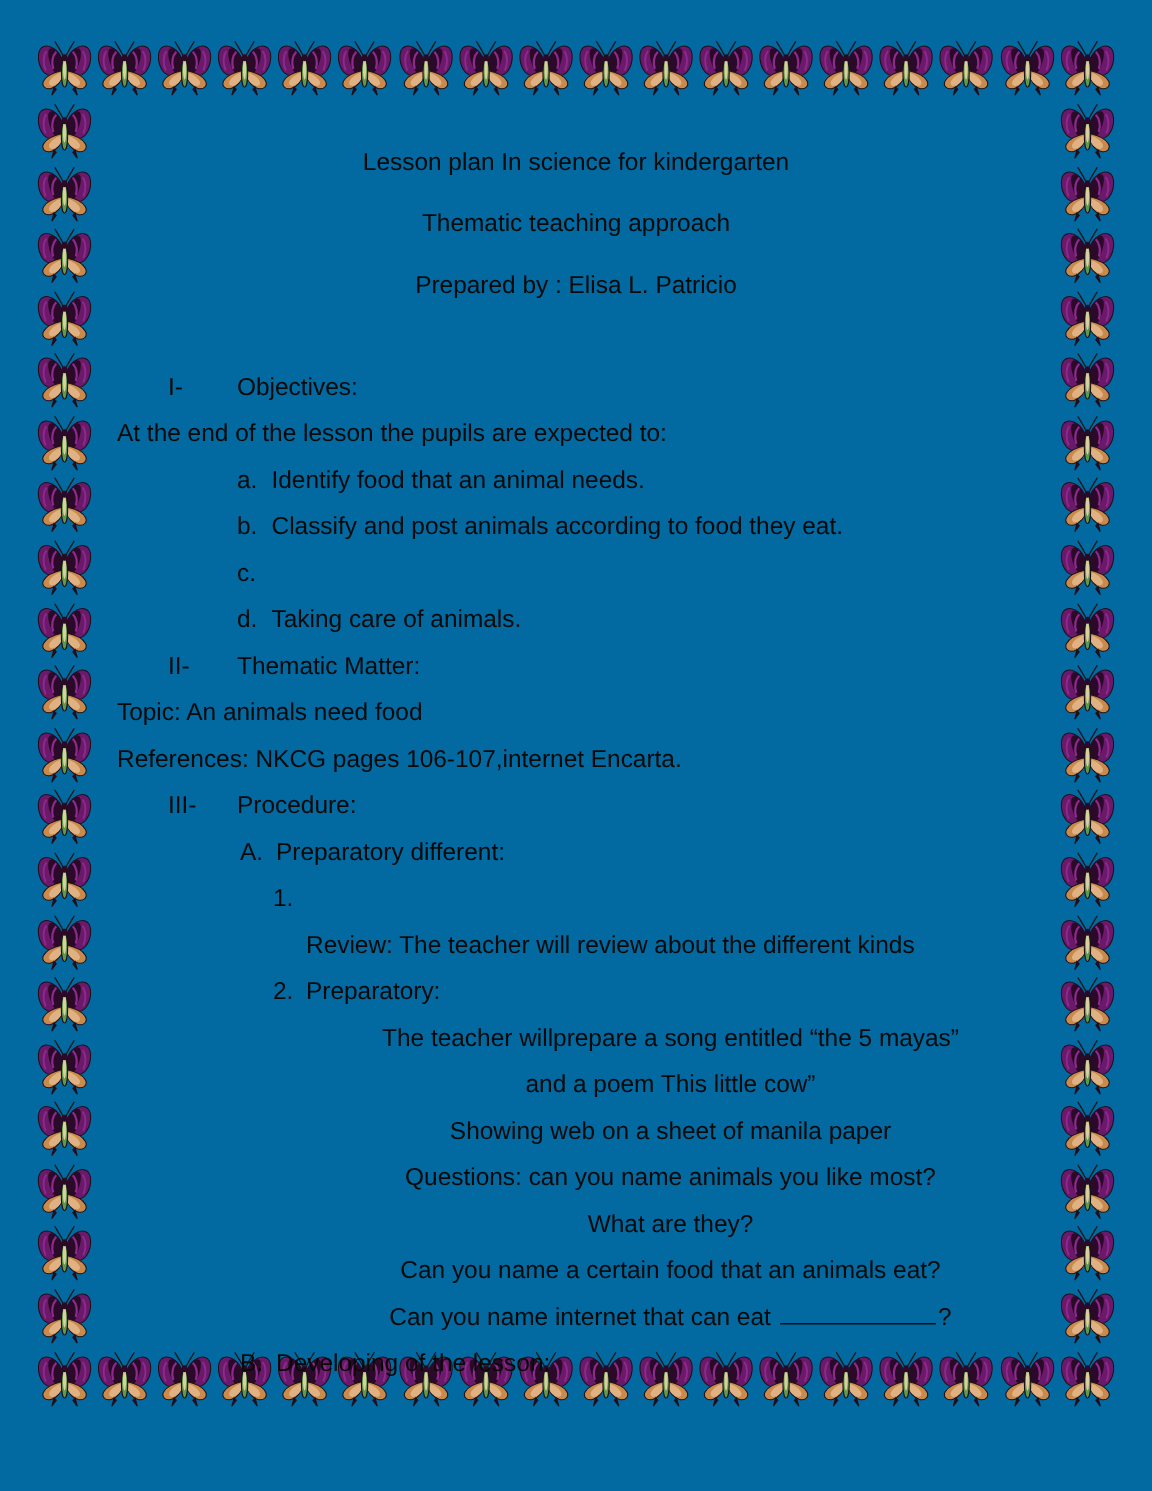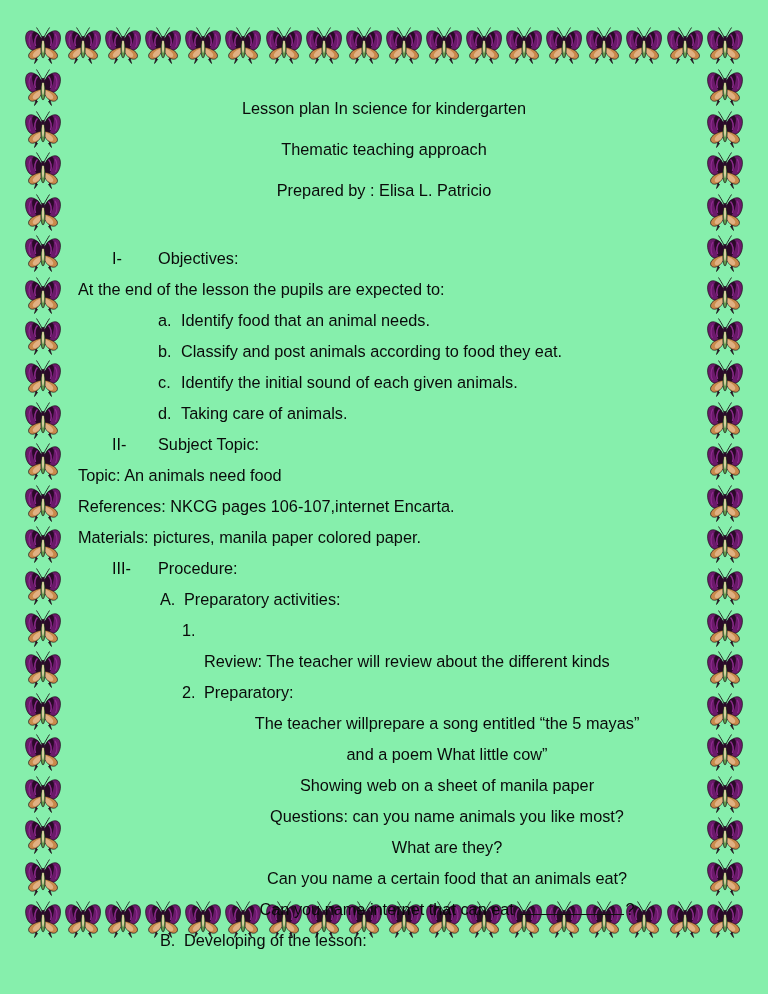--- a/index.html
+++ b/index.html
@@ -16,21 +16,21 @@
     overflow: hidden;
     position: relative;
   }
 
   
   #page {
     position: absolute;
     left: 0; top: 0;
     width: 768px;
     height: 994px;
-    background: #86efac;
+    background: #0369a1;
   }
 
   
   #border-frame {
     position: absolute;
     left: 23px;
     top: 26px;
     width: 722px;
     height: 914px;
     pointer-events: none;
@@ -2496,59 +2496,57 @@
     <div class="ltr">
       <span class="ltr-mark">a.</span>
       <span class="ltr-text">Identify food that an animal needs.</span>
     </div>
     <div class="ltr">
       <span class="ltr-mark">b.</span>
       <span class="ltr-text">Classify and post animals according to food they eat.</span>
     </div>
     <div class="ltr">
       <span class="ltr-mark">c.</span>
-      <span class="ltr-text">Identify the initial sound of each given animals.</span>
     </div>
     <div class="ltr">
       <span class="ltr-mark">d.</span>
       <span class="ltr-text">Taking care of animals.</span>
     </div>
 
     <div class="sec">
       <span class="sec-num">II-</span>
-      <span class="sec-title">Subject Topic:</span>
+      <span class="sec-title">Thematic Matter:</span>
     </div>
     <div class="line">Topic: An animals need food</div>
     <div class="line">References: NKCG pages 106-107,internet Encarta.</div>
-    <div class="line">Materials: pictures, manila paper colored paper.</div>
 
     <div class="sec">
       <span class="sec-num">III-</span>
       <span class="sec-title">Procedure:</span>
     </div>
 
     <div class="lvlA">
       <span class="lvlA-mark">A.</span>
-      <span class="lvlA-text">Preparatory activities:</span>
+      <span class="lvlA-text">Preparatory different:</span>
     </div>
 
     <div class="lvl1">
       <span class="lvl1-mark">1.</span>
       <span class="lvl1-text">
         <span class="wrap1">Review: The teacher will review about the different kinds</span>
       </span>
     </div>
 
     <div class="lvl1">
       <span class="lvl1-mark">2.</span>
       <span class="lvl1-text">Preparatory:</span>
     </div>
 
     <div class="lvl2">The teacher willprepare a song entitled “the 5 mayas”</div>
-    <div class="lvl2">and a poem What little cow”</div>
+    <div class="lvl2">and a poem This little cow”</div>
     <div class="lvl2">Showing web on a sheet of manila paper</div>
     <div class="lvl2">Questions: can you name animals you like most?</div>
     <div class="lvl2">What are they?</div>
     <div class="lvl2">Can you name a certain food that an animals eat?</div>
 
     <div class="lvl2"><span>Can you name internet that can eat </span><span class="blank-fill"></span><span>?</span></div>
 
     <div class="lvlA">
       <span class="lvlA-mark">B.</span>
       <span class="lvlA-text">Developing of the lesson:</span>

